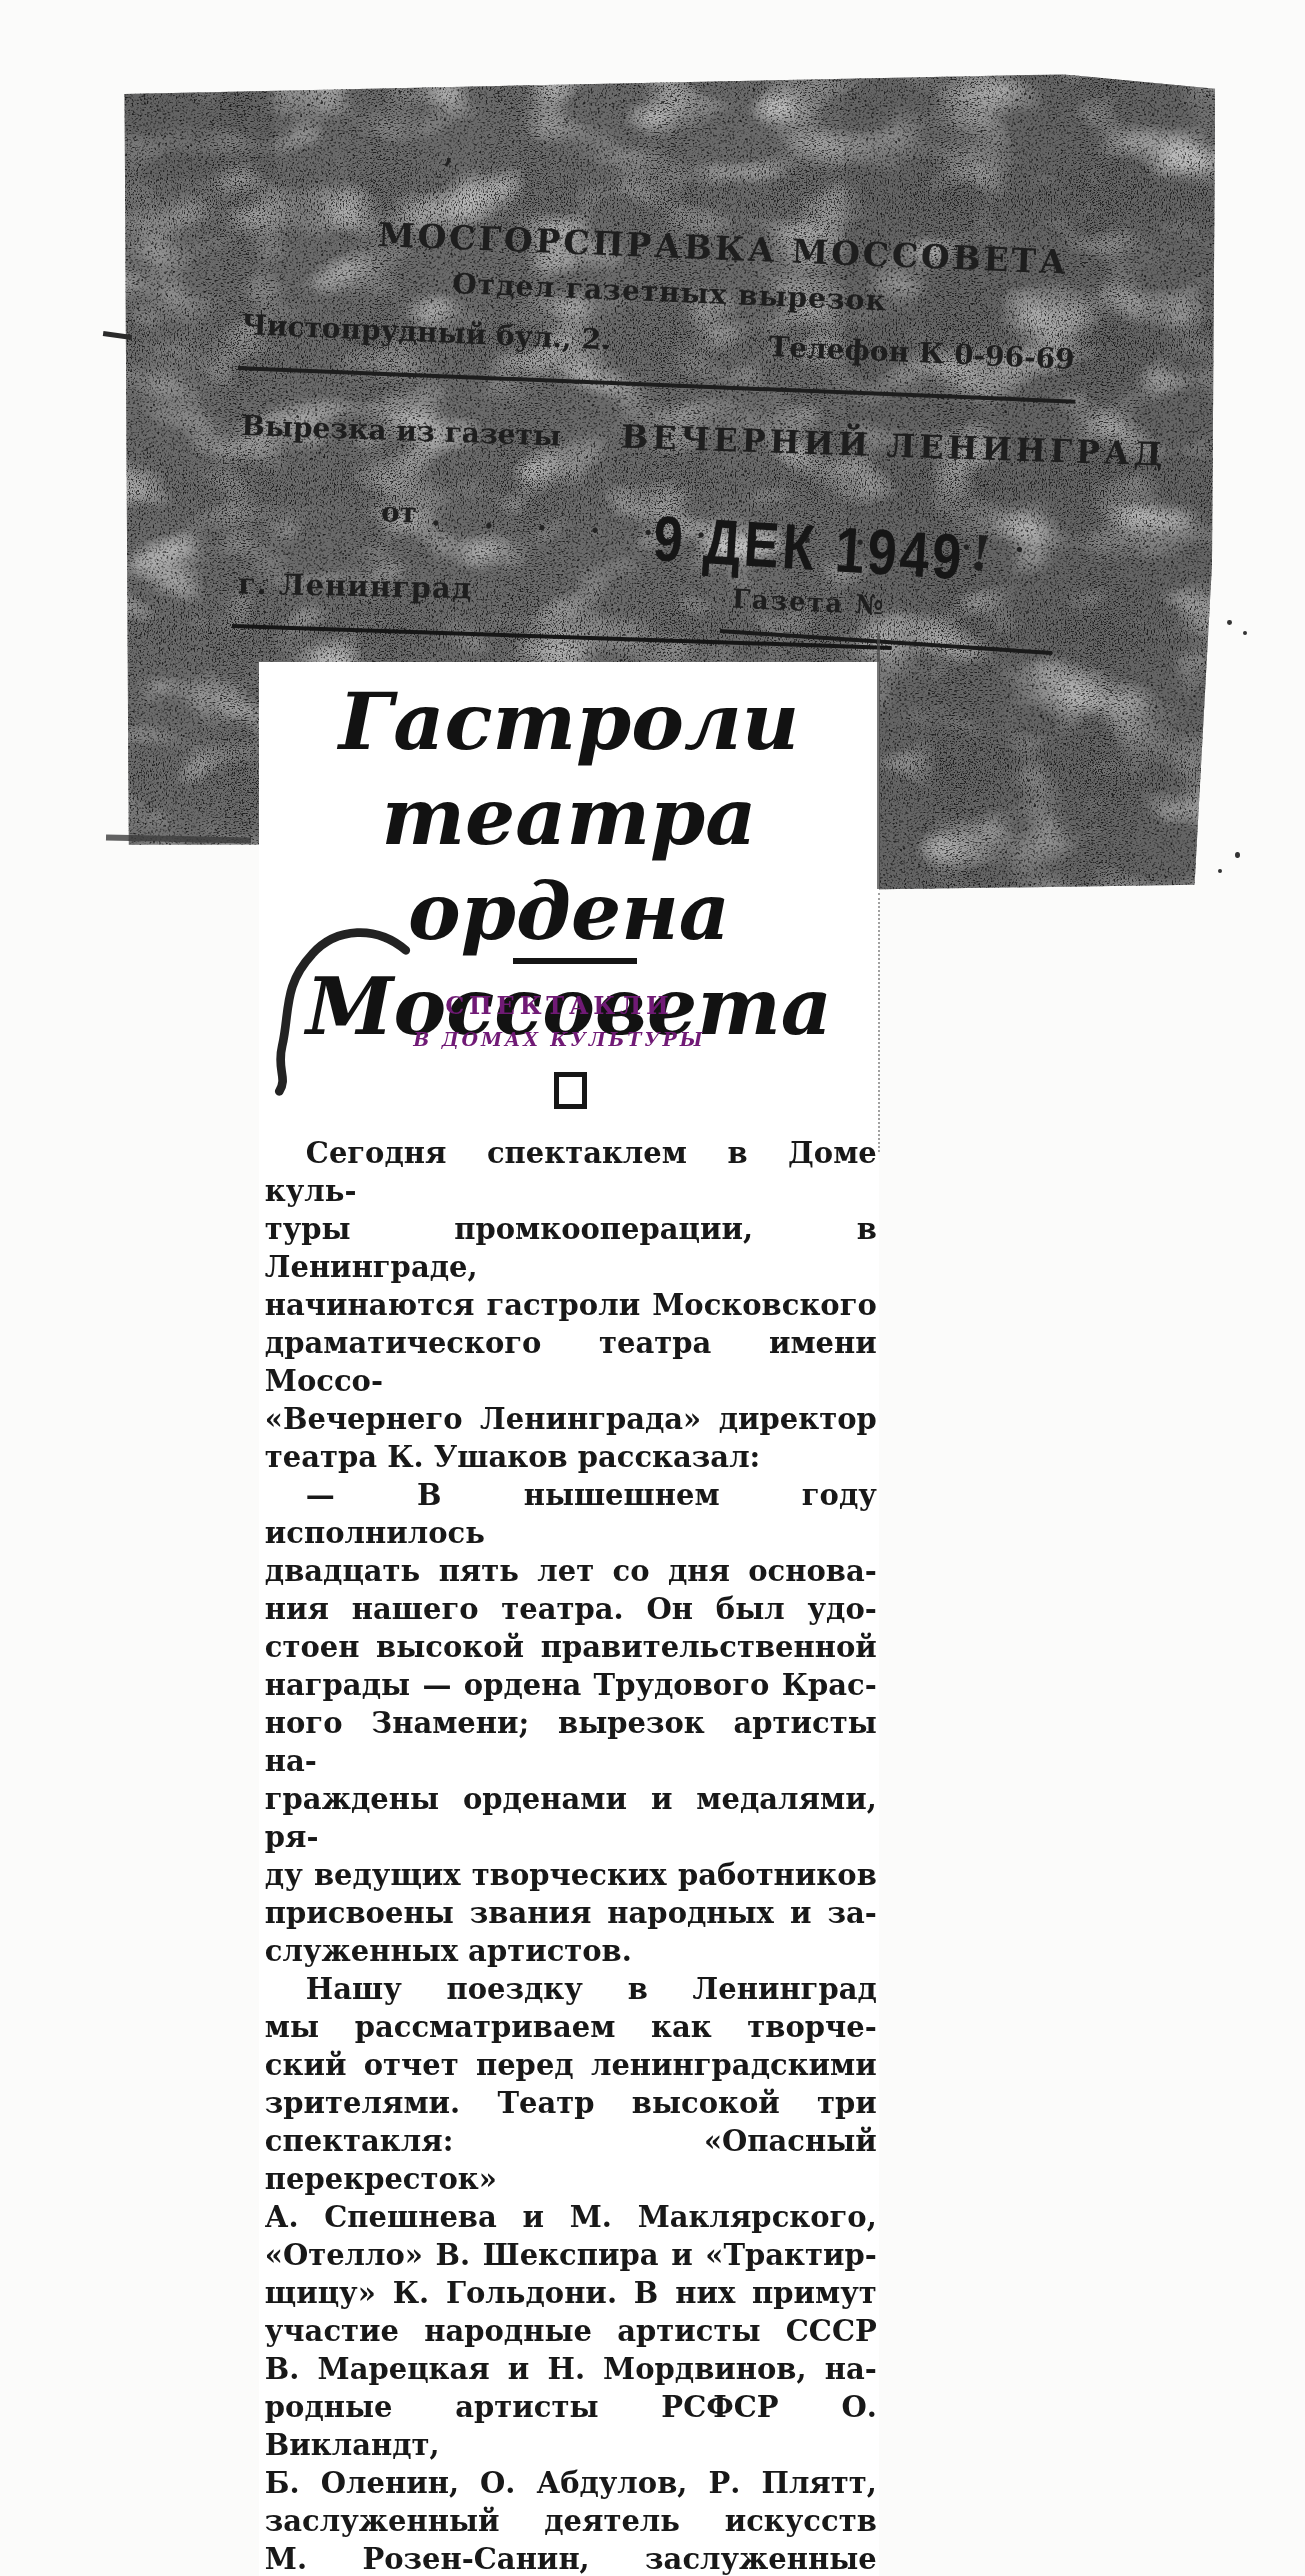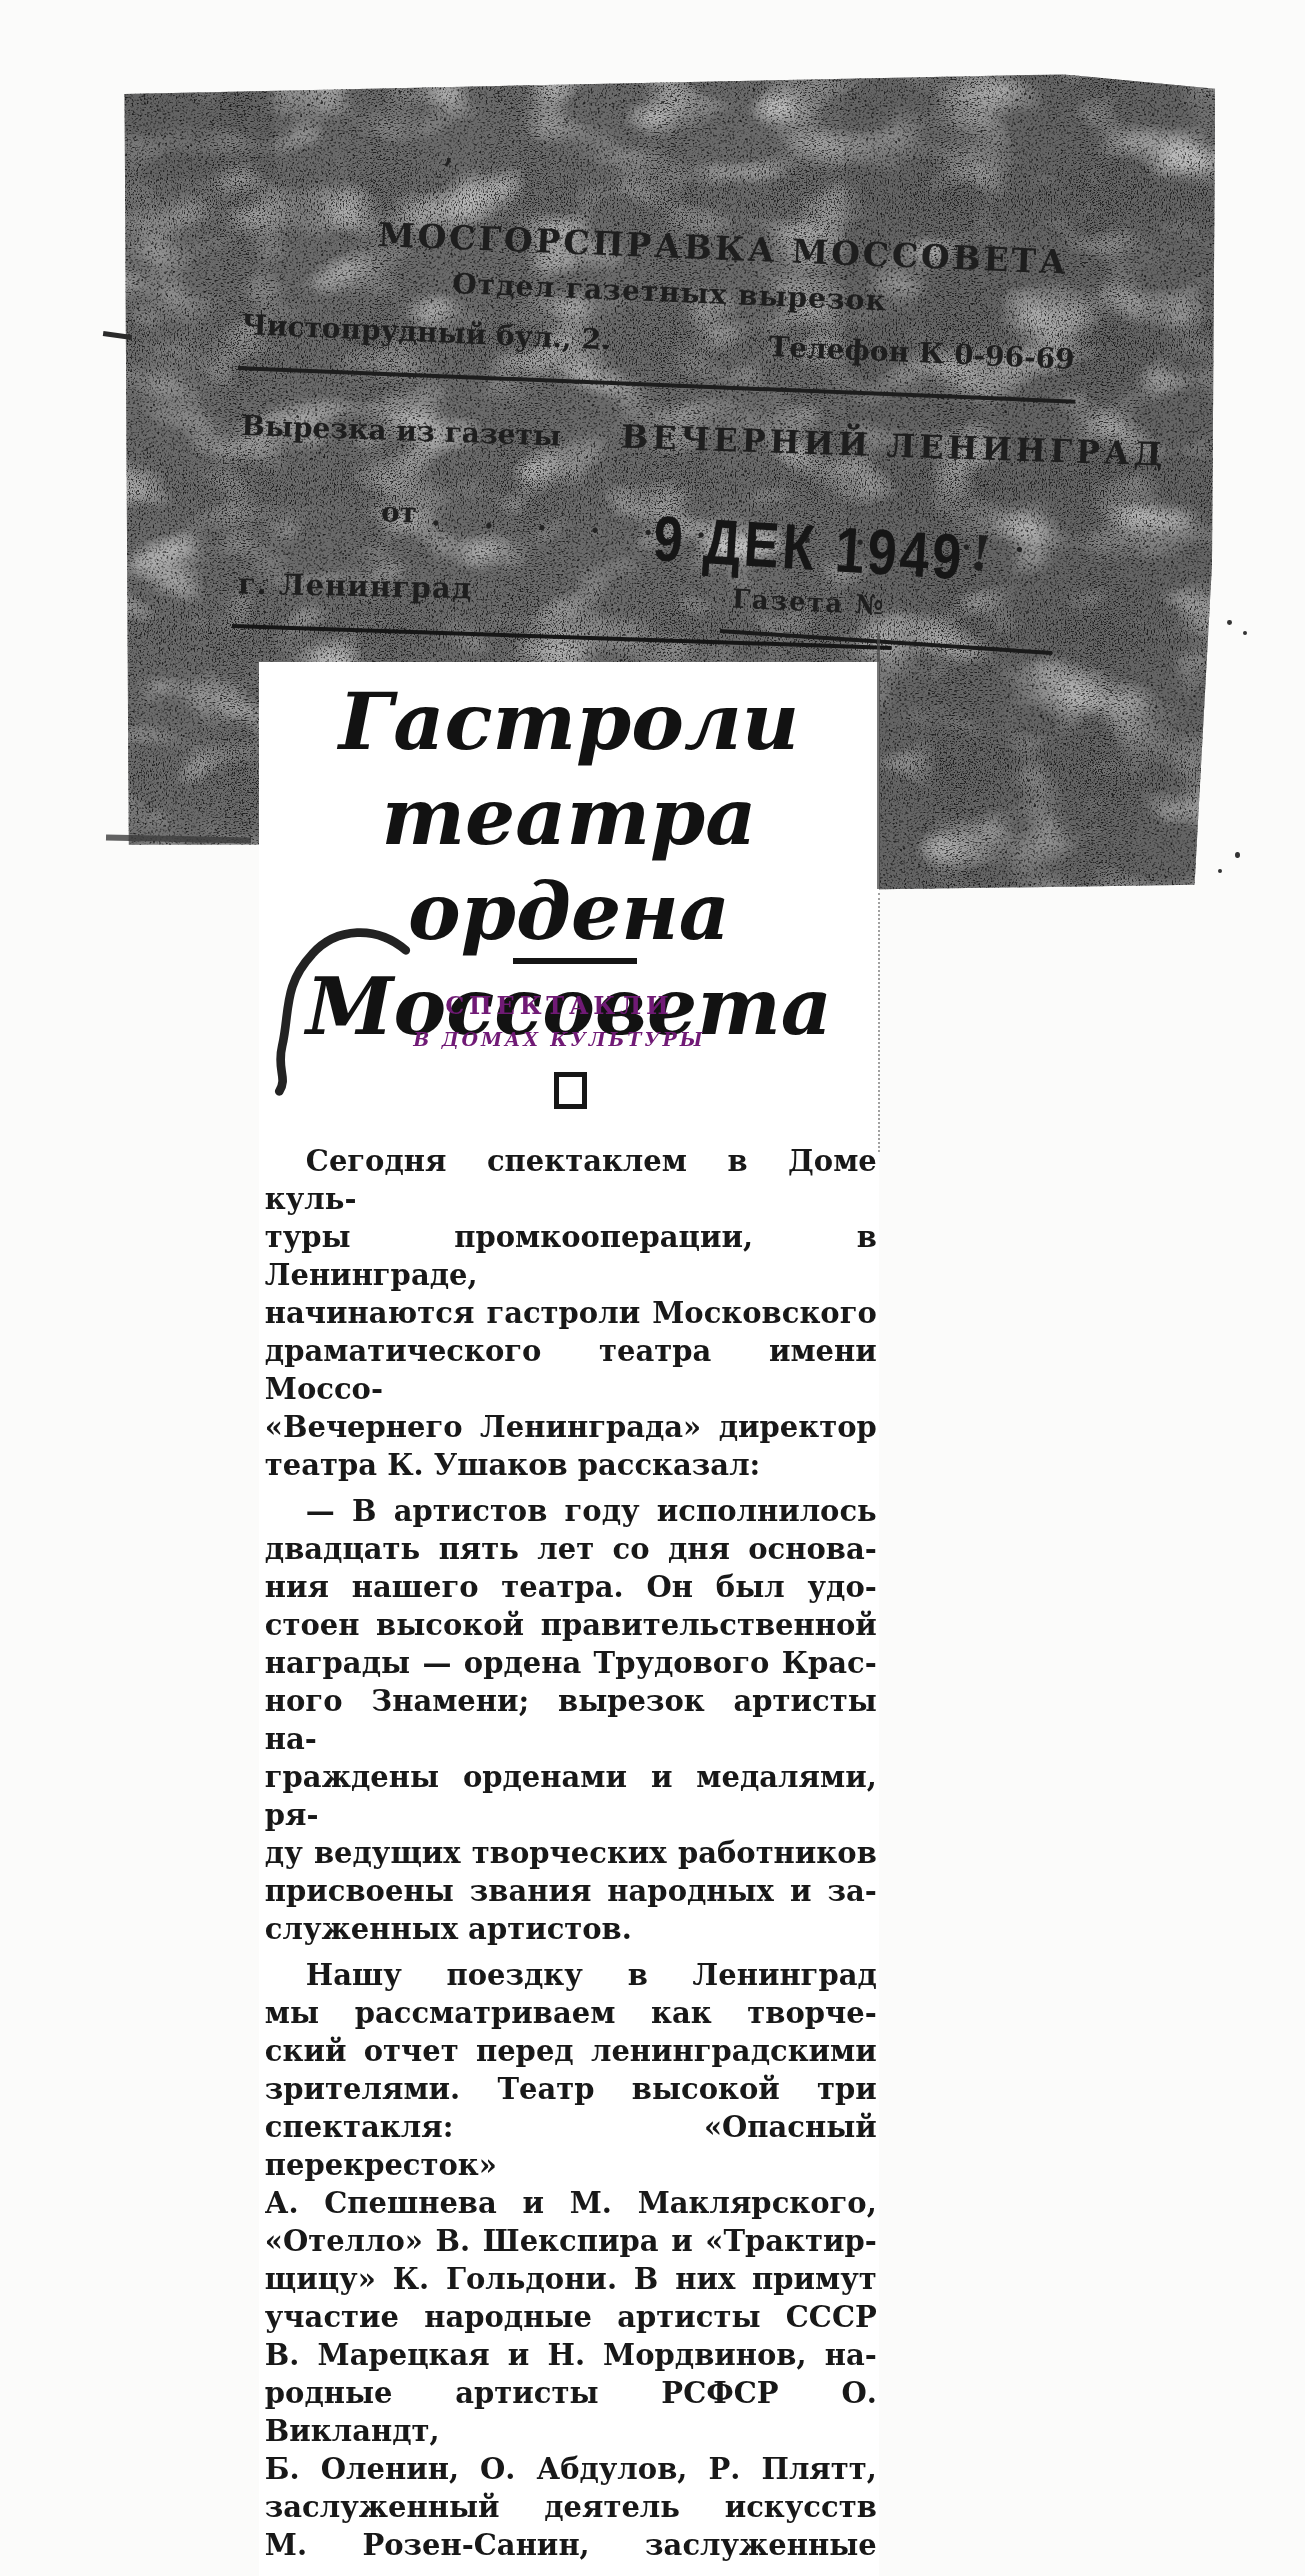--- a/index.html
+++ b/index.html
@@ -58,21 +58,21 @@
   .squiggle{position:absolute;left:0;top:261px;width:169px;height:184px;}
   .title-divider{position:absolute;left:254px;top:296px;width:124px;height:5.8px;background:#141414;}
   .kicker{position:absolute;left:0;right:19.4px;text-align:center;font-weight:bold;color:#701a75;white-space:nowrap;}
   .kicker1{top:329px;font-size:24px;letter-spacing:4.8px;}
   .kicker2{top:366px;font-size:19px;letter-spacing:2.9px;font-style:italic;}
   .square-glyph{position:absolute;left:295px;top:410px;width:23px;height:27px;border:5.8px solid #161616;}
   .body-col{position:absolute;left:5.8px;top:472px;width:612px;
     font-size:29px;line-height:38px;font-weight:bold;color:#181818;}
   .para .line{text-align:justify;text-align-last:justify;}
   .para .line:last-child{text-align-last:left;}
-  .para .line:first-child{text-indent:41px;margin-top:8px;}
+  .para .line:first-child{text-indent:41px;}
 </style>
 </head>
 <body>
 
 <div class="slip">
   <svg preserveAspectRatio="none" viewBox="0 0 1130 845" width="1094" height="818">
     <filter id="blotch">
       <feTurbulence type="fractalNoise" baseFrequency="0.012 0.018" numOctaves="2" seed="4"></feTurbulence>
       <feColorMatrix type="matrix" values="0 0 0 0 0  0 0 0 0 0  0 0 0 0 0  1.4 1.4 1.4 0 -1.15"></feColorMatrix>
     </filter>
@@ -130,21 +130,21 @@
   <div class="body-col">
     <div class="para">
         <div class="line">Сегодня спектаклем в Доме куль-</div>
         <div class="line">туры промкооперации, в Ленинграде,</div>
         <div class="line">начинаются гастроли Московского</div>
         <div class="line">драматического театра имени Моссо-</div>
         <div class="line">«Вечернего Ленинграда» директор</div>
         <div class="line">театра К. Ушаков рассказал:</div>
       </div>
     <div class="para">
-        <div class="line">— В артистов году исполнилось</div>
+        <div class="line">— В нышешнем году исполнилось</div>
         <div class="line">двадцать пять лет со дня основа-</div>
         <div class="line">ния нашего театра. Он был удо-</div>
         <div class="line">стоен высокой правительственной</div>
         <div class="line">награды — ордена Трудового Крас-</div>
         <div class="line">ного Знамени; вырезок артисты на-</div>
         <div class="line">граждены орденами и медалями, ря-</div>
         <div class="line">ду ведущих творческих работников</div>
         <div class="line">присвоены звания народных и за-</div>
         <div class="line">служенных артистов.</div>
       </div>

